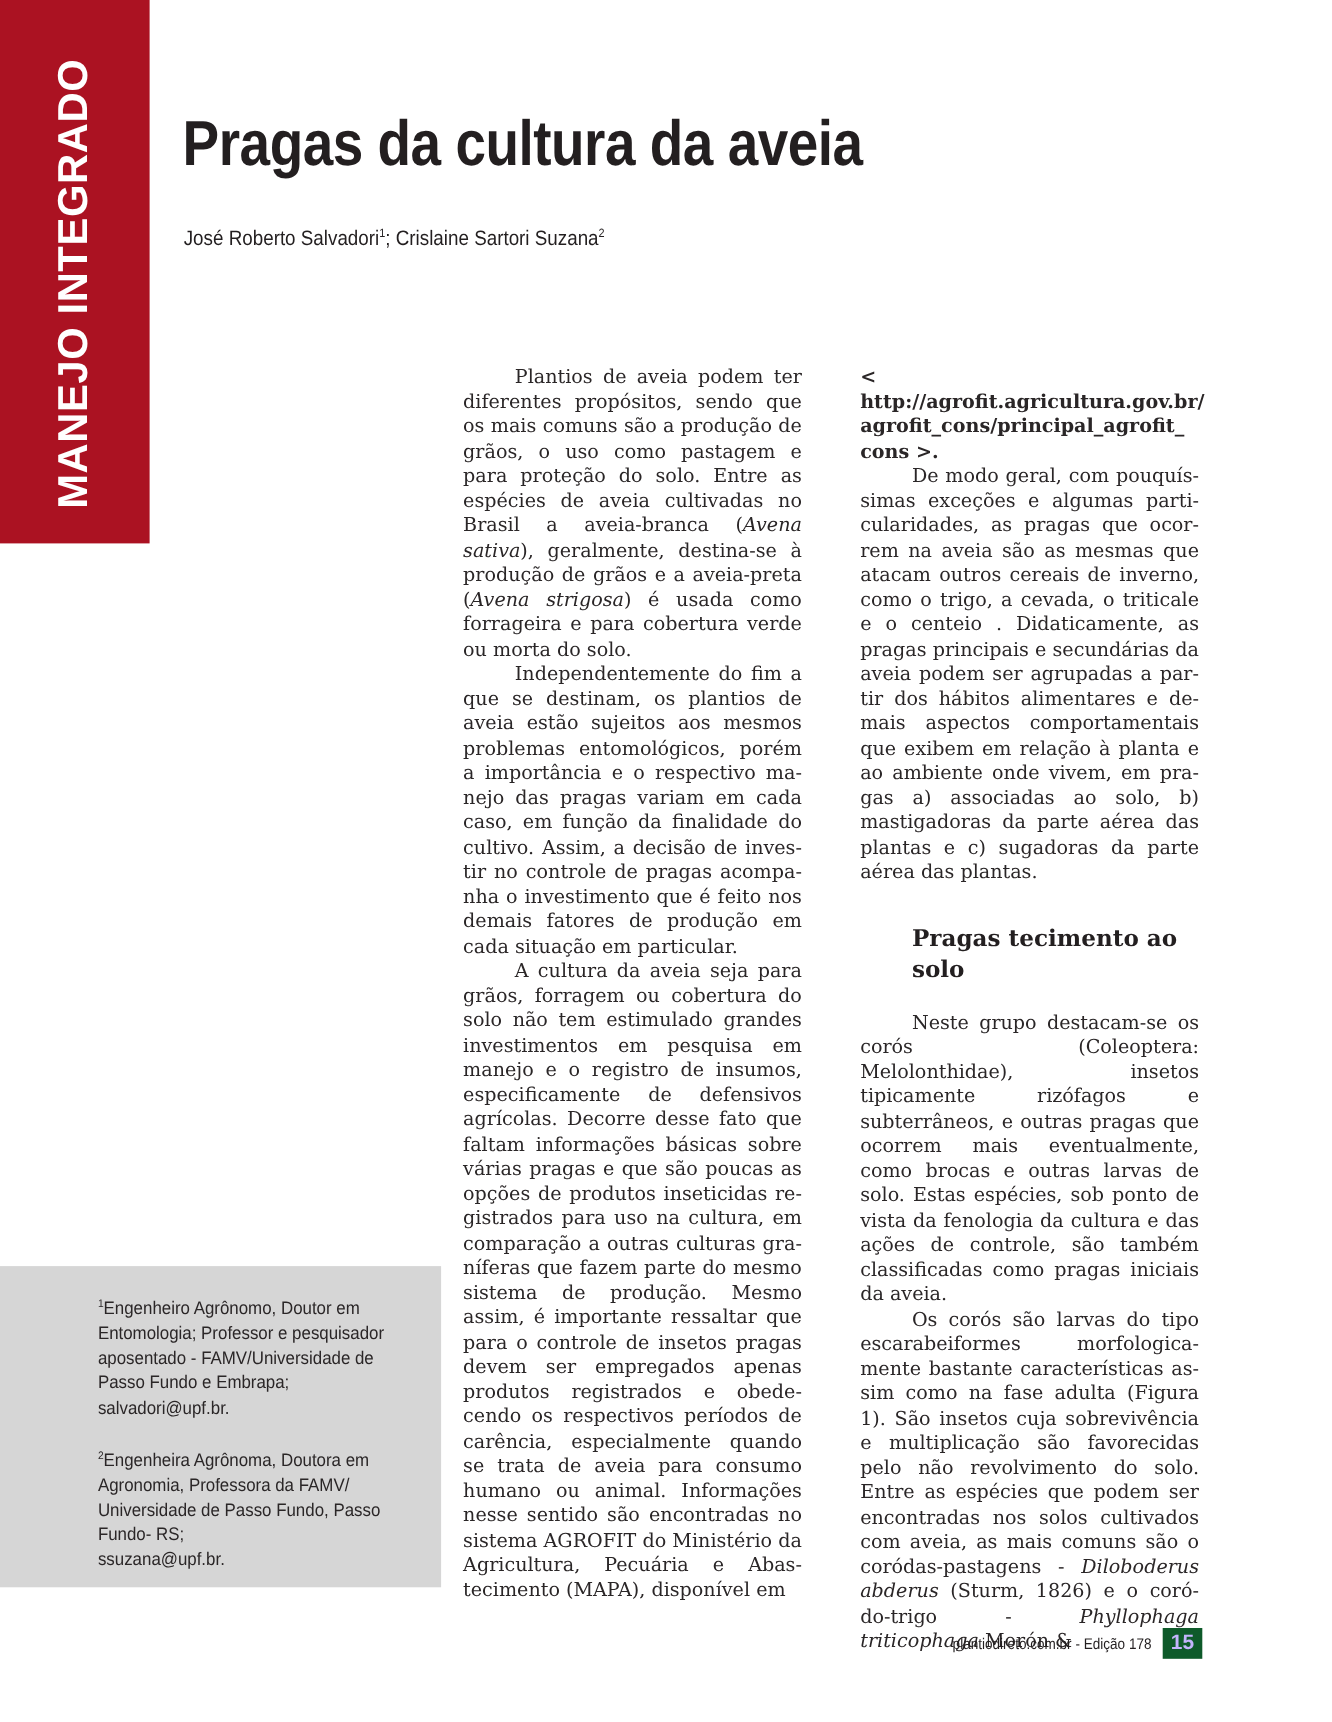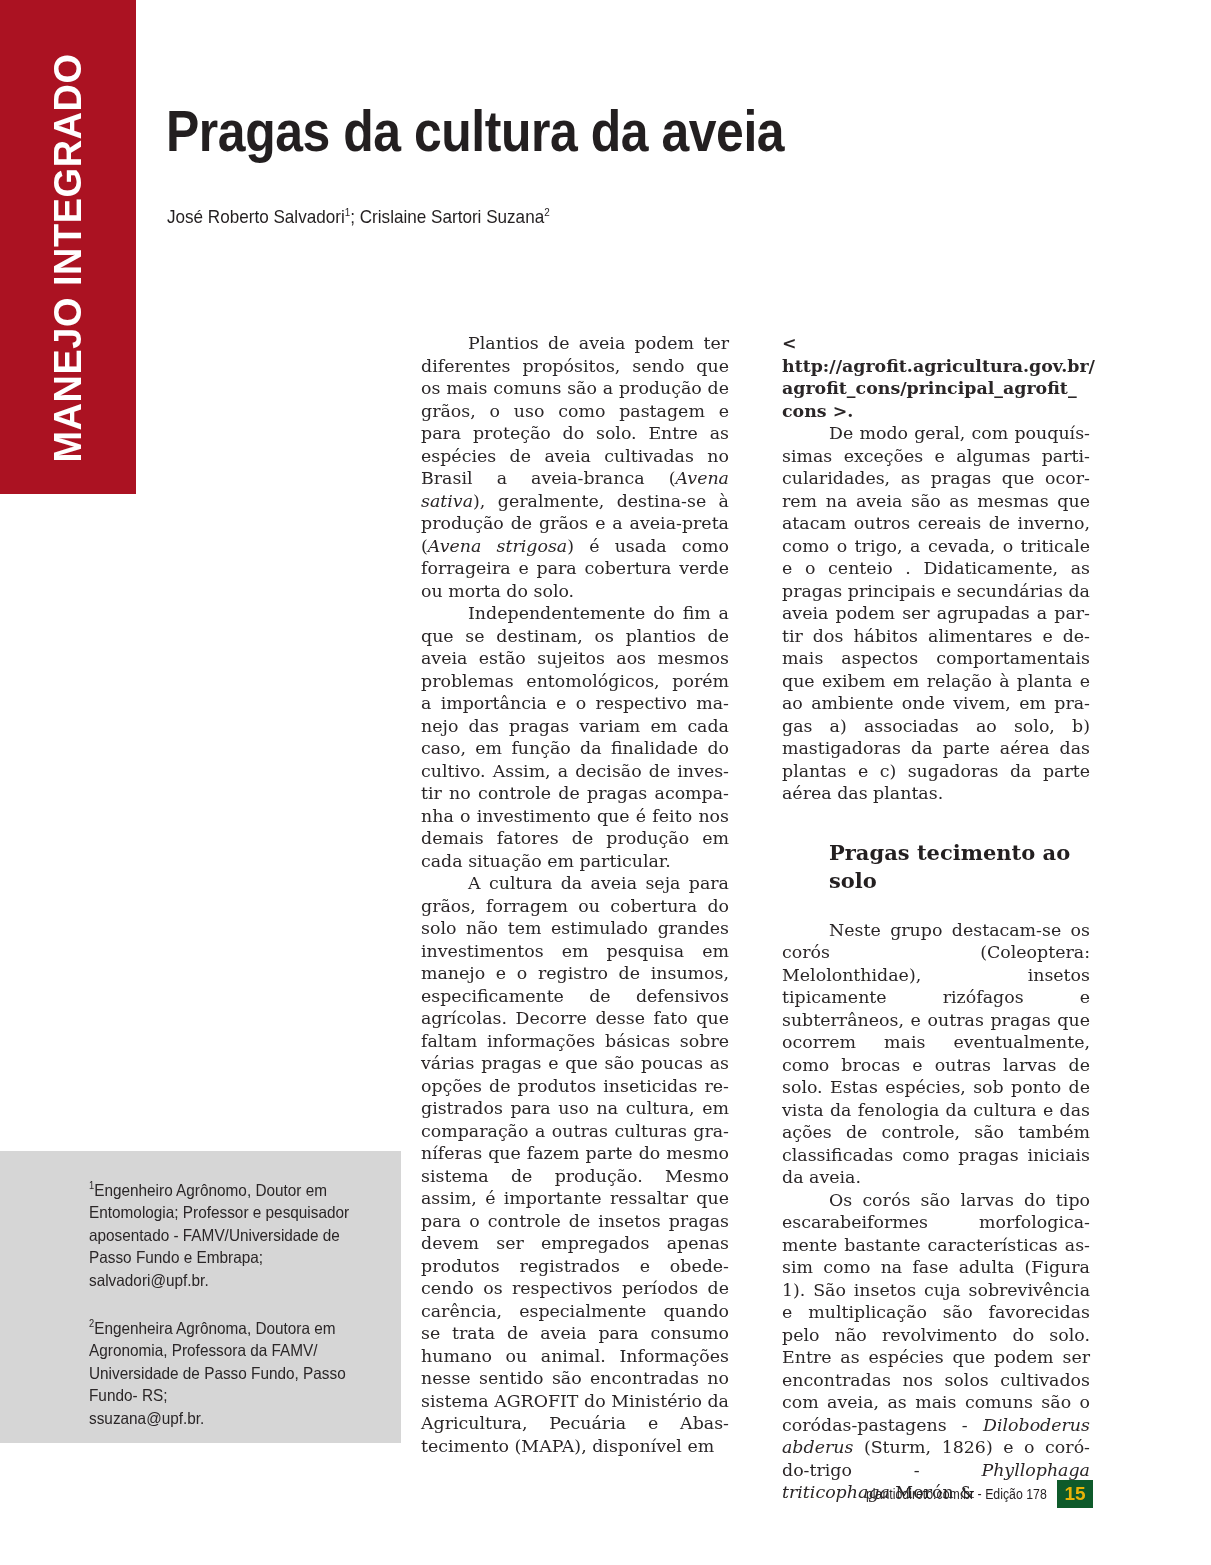--- a/index.html
+++ b/index.html
@@ -61,21 +61,21 @@
   .notes p { margin: 0 0 22px 0; }
   .notes sup { font-size: 10px; }
   .footer {
     position: absolute; left: 866px; top: 1486px;
     font-family: "Liberation Sans", sans-serif; font-size: 14px;
     color: #231f20; white-space: nowrap;
     transform: scaleX(0.88); transform-origin: left top;
   }
   .page-num {
     position: absolute; left: 1057px; top: 1480px; width: 36px; height: 28px;
-    background: #0e5a2a; color: #eab308; text-align: center;
+    background: #0e5a2a; color: #c4b5fd; text-align: center;
     font-family: "Liberation Sans", sans-serif; font-weight: bold;
     font-size: 19px; line-height: 28px;
   }
 </style>
 </head>
 <body>
 
 <div class="side-band">
   <div class="label">MANEJO INTEGRADO</div>
 </div>

